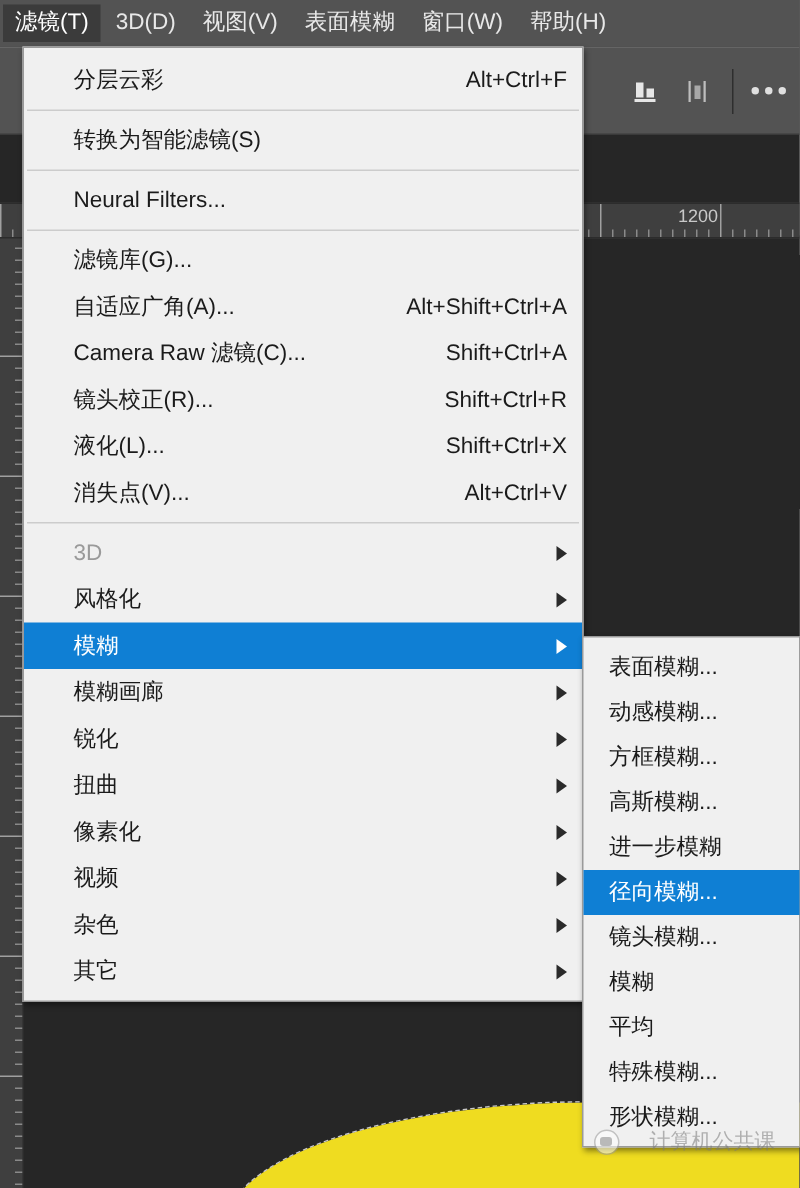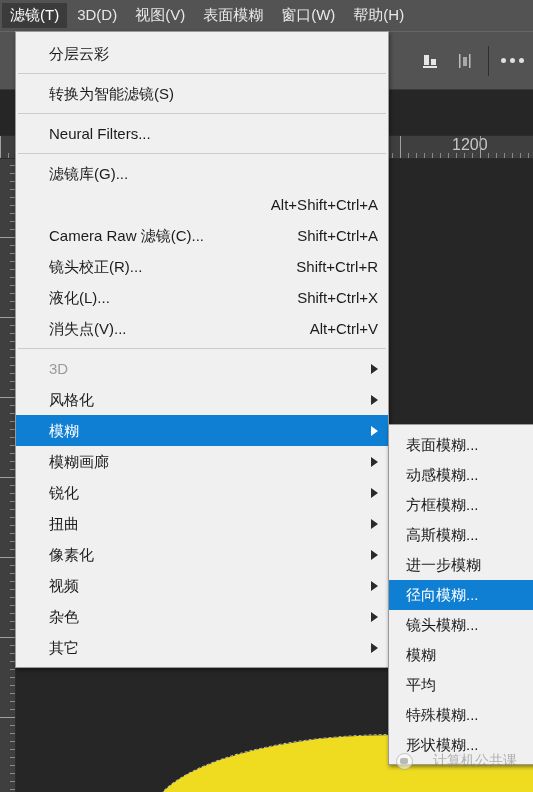--- a/index.html
+++ b/index.html
@@ -103,21 +103,21 @@
     bottom: 0;
     width: 1px;
     background: #8a8a8a;
   }
   .ruler-major { height: 22px; background: #a0a0a0; }
   .ruler-minor { height: 5px; }
   .ruler-label {
     position: absolute;
     top: 2px;
     color: #c8c8c8;
-    font-size: 16px;
+    font-size: 12px;
     line-height: 13px;
     font-family: "Liberation Sans", sans-serif;
   }
   .ps-ruler-v {
     position: absolute;
     left: 0; top: 157px;
     width: 15px; height: 635px;
     background: #3f3f3f;
     border-right: 1px solid #2c2c2c;
     overflow: hidden;
@@ -460,34 +460,36 @@
       <div class="ps-menu-item"><span>3D(D)</span></div>
       <div class="ps-menu-item"><span>视图(V)</span></div>
       <div class="ps-menu-item"><span>表面模糊</span></div>
       <div class="ps-menu-item"><span>窗口(W)</span></div>
       <div class="ps-menu-item"><span>帮助(H)</span></div>
     </div>
 
   <div class="menu-panel" id="filter-menu">
       <div class="mi">
         <span class="label">分层云彩</span>
+        <span class="accel">Alt+Ctrl+F</span>
       </div>
       <div class="sep"></div>
       <div class="mi">
         <span class="label">转换为智能滤镜(S)</span>
       </div>
       <div class="sep"></div>
       <div class="mi">
         <span class="label">Neural Filters...</span>
       </div>
       <div class="sep"></div>
       <div class="mi">
         <span class="label">滤镜库(G)...</span>
       </div>
       <div class="mi">
+        <span class="label">自适应广角(A)...</span>
         <span class="accel">Alt+Shift+Ctrl+A</span>
       </div>
       <div class="mi">
         <span class="label">Camera Raw 滤镜(C)...</span>
         <span class="accel">Shift+Ctrl+A</span>
       </div>
       <div class="mi">
         <span class="label">镜头校正(R)...</span>
         <span class="accel">Shift+Ctrl+R</span>
       </div>

